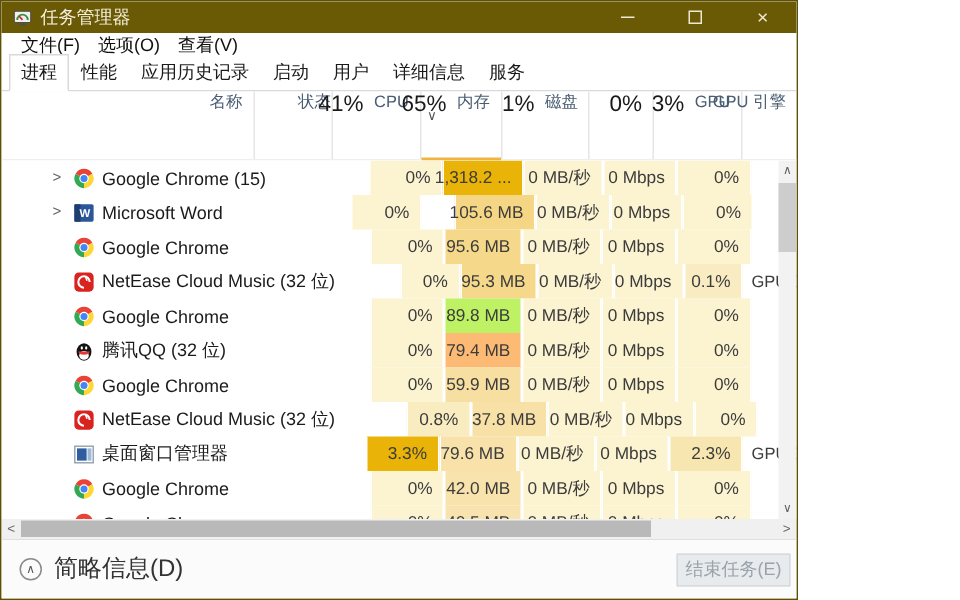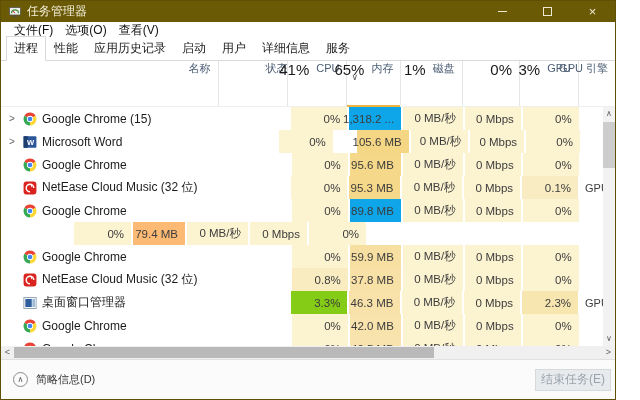--- a/index.html
+++ b/index.html
@@ -1,18 +1,18 @@
 <!DOCTYPE html>
 <html><head>
 <meta charset="utf-8">
 <style>
   * { box-sizing: border-box; margin: 0; padding: 0; }
   html,body { background:#fff; }
   .window {
-    width: 616px; height: 400px; overflow: hidden; position: relative;
+    width: 532px; height: 400px; overflow: hidden; position: relative;
     background: #fff; border: 1px solid #5f5004;
     font-family: "Liberation Sans", sans-serif;
     display: flex; flex-direction: column;
   }
   
   .titlebar { height: 21px; background: #6b5a05; display: flex; align-items: center; flex: 0 0 auto; }
   .tb-icon { width: 12px; height: 12px; margin: 0 6px 0 8px; display: flex; }
   .tb-title { font-size: 12px; color: #f4f0dd; flex: 1; line-height: 21px; }
   .tb-btn { width: 45px; height: 21px; display: flex; align-items: center; justify-content: center; color: #efe9d2; }
   .glyph-min { width: 9px; height: 1px; background: #efe9d2; display: block; }
@@ -30,21 +30,21 @@
   .hcol { border-right: 1px solid #e6e6e6; display: flex; flex-direction: row; justify-content: flex-end; position: relative; }
   .hcol:last-child { border-right: none; }
   .hpct { font-size: 15px; color: #1a1a1a; text-align: right; padding-right: 7px; line-height: 18px; }
   .hlbl { font-size: 11px; color: #4a5d73; text-align: right; padding: 1px 7px 5px 0; line-height: 13px; white-space: nowrap; }
   .c-name .hlbl { text-align: left; padding-left: 8px; }
   .c-status .hlbl { text-align: center; padding-right: 0; }
   .c-eng .hlbl { text-align: left; padding-left: 6px; }
   .hcol.sorted::after { content: ""; position: absolute; left: 0; right: 0; bottom: -1px; height: 2px; background: #f0b53e; }
   .sortchev { position: absolute; left: 4px; bottom: 24px; font-size: 9px; color: #555; }
   
-  .c-name { width: 224px; } .c-status { width: 72px; } .c-cpu { width: 59px; }
+  .c-name { width: 224px; padding-left: 26px; } .c-status { width: 72px; } .c-cpu { width: 59px; }
   .c-mem { width: 54px; } .c-disk { width: 63px; } .c-net { width: 59px; }
   .c-gpu { width: 59px; } .c-eng { width: 36px; }
   
   .tbody { height: 239px; overflow: hidden; position: relative; flex: 0 0 auto; background:#fff; }
   .row { height: 23px; display: flex; align-items: stretch; }
   .cell { height: 23px; display: flex; align-items: center; }
   .chev { width: 22px; text-align: center; font-size: 10px; color: #646464; }
   .picon { width: 14px; height: 14px; margin-right: 5px; display: flex; flex: 0 0 auto; }
   .nametext { font-size: 12px; color: #1b1b1b; white-space: nowrap; }
   .heat { justify-content: flex-end; padding-right: 7px; font-size: 11.5px; color: #3c3c3c; border-left: 1px solid #fff; border-right: 1px solid #fff; white-space: nowrap; }
@@ -55,21 +55,21 @@
   .varrow.up { top: 0; } .varrow.down { bottom: 0; }
   .vthumb { position: absolute; left: 0; top: 15px; width: 12px; height: 46px; background: #cdcdcd; }
   
   .hscroll { height: 13px; background: #f0f0f0; position: relative; flex: 0 0 auto; }
   .harrow { position: absolute; top: 0; width: 13px; height: 13px; text-align: center; font-size: 9px; line-height: 13px; color: #606060; }
   .harrow.left { left: 0; } .harrow.right { right: 0; }
   .hthumb { position: absolute; left: 13px; top: 1px; width: 420px; height: 11px; background: #b9b9b9; }
   
   .footer { flex: 1; display: flex; align-items: center; border-top: 1px solid #e0e0e0; background: #fbfbfb; }
   .fcircle { width: 15px; height: 15px; border: 1px solid #8a8a8a; border-radius: 50%; display: flex; align-items: center; justify-content: center; font-size: 8px; color: #555; margin: 0 8px 0 12px; flex: 0 0 auto; }
-  .ftext { font-size: 11px; color: #333; }
+  .ftext { font-size: 16px; color: #333; }
   .endtask { margin-left: auto; margin-right: 4px; width: 76px; height: 22px; background: #e8ebee; border: 1px solid #d6dadd; color: #9aa3ab; font-size: 12px; display: flex; align-items: center; justify-content: center; }
 </style>
 </head>
 <body>
 
 <div class="window">
 
   <div class="titlebar">
     <span class="tb-icon">
       <svg width="12" height="12" viewBox="0 0 24 24">
@@ -154,21 +154,21 @@
                 <path d="M12 12 L21.53 6.5 A11 11 0 0 1 12 23 Z" fill="#fdd835"></path>
                 <path d="M12 12 L12 23 A11 11 0 0 1 2.47 6.5 Z" fill="#34a853"></path>
                 <circle cx="12" cy="12" r="5.4" fill="#fff"></circle>
                 <circle cx="12" cy="12" r="4" fill="#4285f4"></circle>
               </svg>
             </span>
             <span class="nametext">Google Chrome (15)</span>
           </div>
           <div class="cell c-status"></div>
           <div class="cell heat c-cpu" style="background: rgb(252, 243, 209);">0%</div>
-          <div class="cell heat c-mem" style="background: #0ea5e9;">1,318.2 ...</div>
+          <div class="cell heat c-mem" style="background: #eab308;">1,318.2 ...</div>
           <div class="cell heat c-disk" style="background: rgb(252, 243, 209);">0 MB/秒</div>
           <div class="cell heat c-net" style="background: rgb(252, 243, 209);">0 Mbps</div>
           <div class="cell heat c-gpu" style="background: rgb(252, 243, 209);">0%</div>
           <div class="cell engcell c-eng"></div>
         </div>
         <div class="row">
           <div class="cell c-name">
             <span class="chev">&gt;</span>
             <span class="picon">
               <svg width="14" height="14" viewBox="0 0 24 24">
@@ -240,27 +240,40 @@
                 <path d="M12 12 L21.53 6.5 A11 11 0 0 1 12 23 Z" fill="#fdd835"></path>
                 <path d="M12 12 L12 23 A11 11 0 0 1 2.47 6.5 Z" fill="#34a853"></path>
                 <circle cx="12" cy="12" r="5.4" fill="#fff"></circle>
                 <circle cx="12" cy="12" r="4" fill="#4285f4"></circle>
               </svg>
             </span>
             <span class="nametext">Google Chrome</span>
           </div>
           <div class="cell c-status"></div>
           <div class="cell heat c-cpu" style="background: rgb(252, 243, 209);">0%</div>
-          <div class="cell heat c-mem" style="background: #0ea5e9;">89.8 MB</div>
-          <div class="cell heat c-disk" style="background: rgb(252, 243, 209);">0 MB/秒</div>
-          <div class="cell heat c-net" style="background: rgb(252, 243, 209);">0 Mbps</div>
-          <div class="cell heat c-gpu" style="background: rgb(252, 243, 209);">0%</div>
-          <div class="cell engcell c-eng"></div>
-        </div>
-        <div class="row">
+          <div class="cell heat c-mem" style="background: #bef264;">89.8 MB</div>
+          <div class="cell heat c-disk" style="background: rgb(252, 243, 209);">0 MB/秒</div>
+          <div class="cell heat c-net" style="background: rgb(252, 243, 209);">0 Mbps</div>
+          <div class="cell heat c-gpu" style="background: rgb(252, 243, 209);">0%</div>
+          <div class="cell engcell c-eng"></div>
+        </div>
+        <div class="row">
+          <div class="cell c-name">
+            <span class="chev"></span>
+            <span class="picon">
+              <svg width="14" height="14" viewBox="0 0 24 24">
+                <ellipse cx="12" cy="13" rx="8.5" ry="10" fill="#141414"></ellipse>
+                <ellipse cx="12" cy="17" rx="5.5" ry="5" fill="#fff"></ellipse>
+                <ellipse cx="9.5" cy="8.5" rx="1.3" ry="1.8" fill="#fff"></ellipse>
+                <ellipse cx="14.5" cy="8.5" rx="1.3" ry="1.8" fill="#fff"></ellipse>
+                <path d="M5.5 12.5 h13 l-1.2 2.6 a12 12 0 0 1 -10.6 0 z" fill="#e53935"></path>
+              </svg>
+            </span>
+            <span class="nametext">腾讯QQ (32 位)</span>
+          </div>
           <div class="cell c-status"></div>
           <div class="cell heat c-cpu" style="background: rgb(252, 243, 209);">0%</div>
           <div class="cell heat c-mem" style="background: #fdba74;">79.4 MB</div>
           <div class="cell heat c-disk" style="background: rgb(252, 243, 209);">0 MB/秒</div>
           <div class="cell heat c-net" style="background: rgb(252, 243, 209);">0 Mbps</div>
           <div class="cell heat c-gpu" style="background: rgb(252, 243, 209);">0%</div>
           <div class="cell engcell c-eng"></div>
         </div>
         <div class="row">
           <div class="cell c-name">
@@ -311,22 +324,22 @@
             <span class="picon">
               <svg width="14" height="14" viewBox="0 0 24 24">
                 <rect x="1.5" y="2.5" width="21" height="19" fill="#fff" stroke="#8a9aa8" stroke-width="1.5"></rect>
                 <rect x="4" y="5" width="11" height="14" fill="#2f5e9e"></rect>
                 <rect x="16" y="5" width="4.5" height="14" fill="#9db9d8"></rect>
               </svg>
             </span>
             <span class="nametext">桌面窗口管理器</span>
           </div>
           <div class="cell c-status"></div>
-          <div class="cell heat c-cpu" style="background: #84cc16;">3.3%</div>
-          <div class="cell heat c-mem" style="background: rgb(248, 226, 169);">46.3 MB</div>
+          <div class="cell heat c-cpu" style="background: #eab308;">3.3%</div>
+          <div class="cell heat c-mem" style="background: rgb(248, 226, 169);">79.6 MB</div>
           <div class="cell heat c-disk" style="background: rgb(252, 243, 209);">0 MB/秒</div>
           <div class="cell heat c-net" style="background: rgb(252, 243, 209);">0 Mbps</div>
           <div class="cell heat c-gpu" style="background: rgb(248, 230, 176);">2.3%</div>
           <div class="cell engcell c-eng">GPU 0</div>
         </div>
         <div class="row">
           <div class="cell c-name">
             <span class="chev"></span>
             <span class="picon">
               <svg width="14" height="14" viewBox="0 0 24 24">

